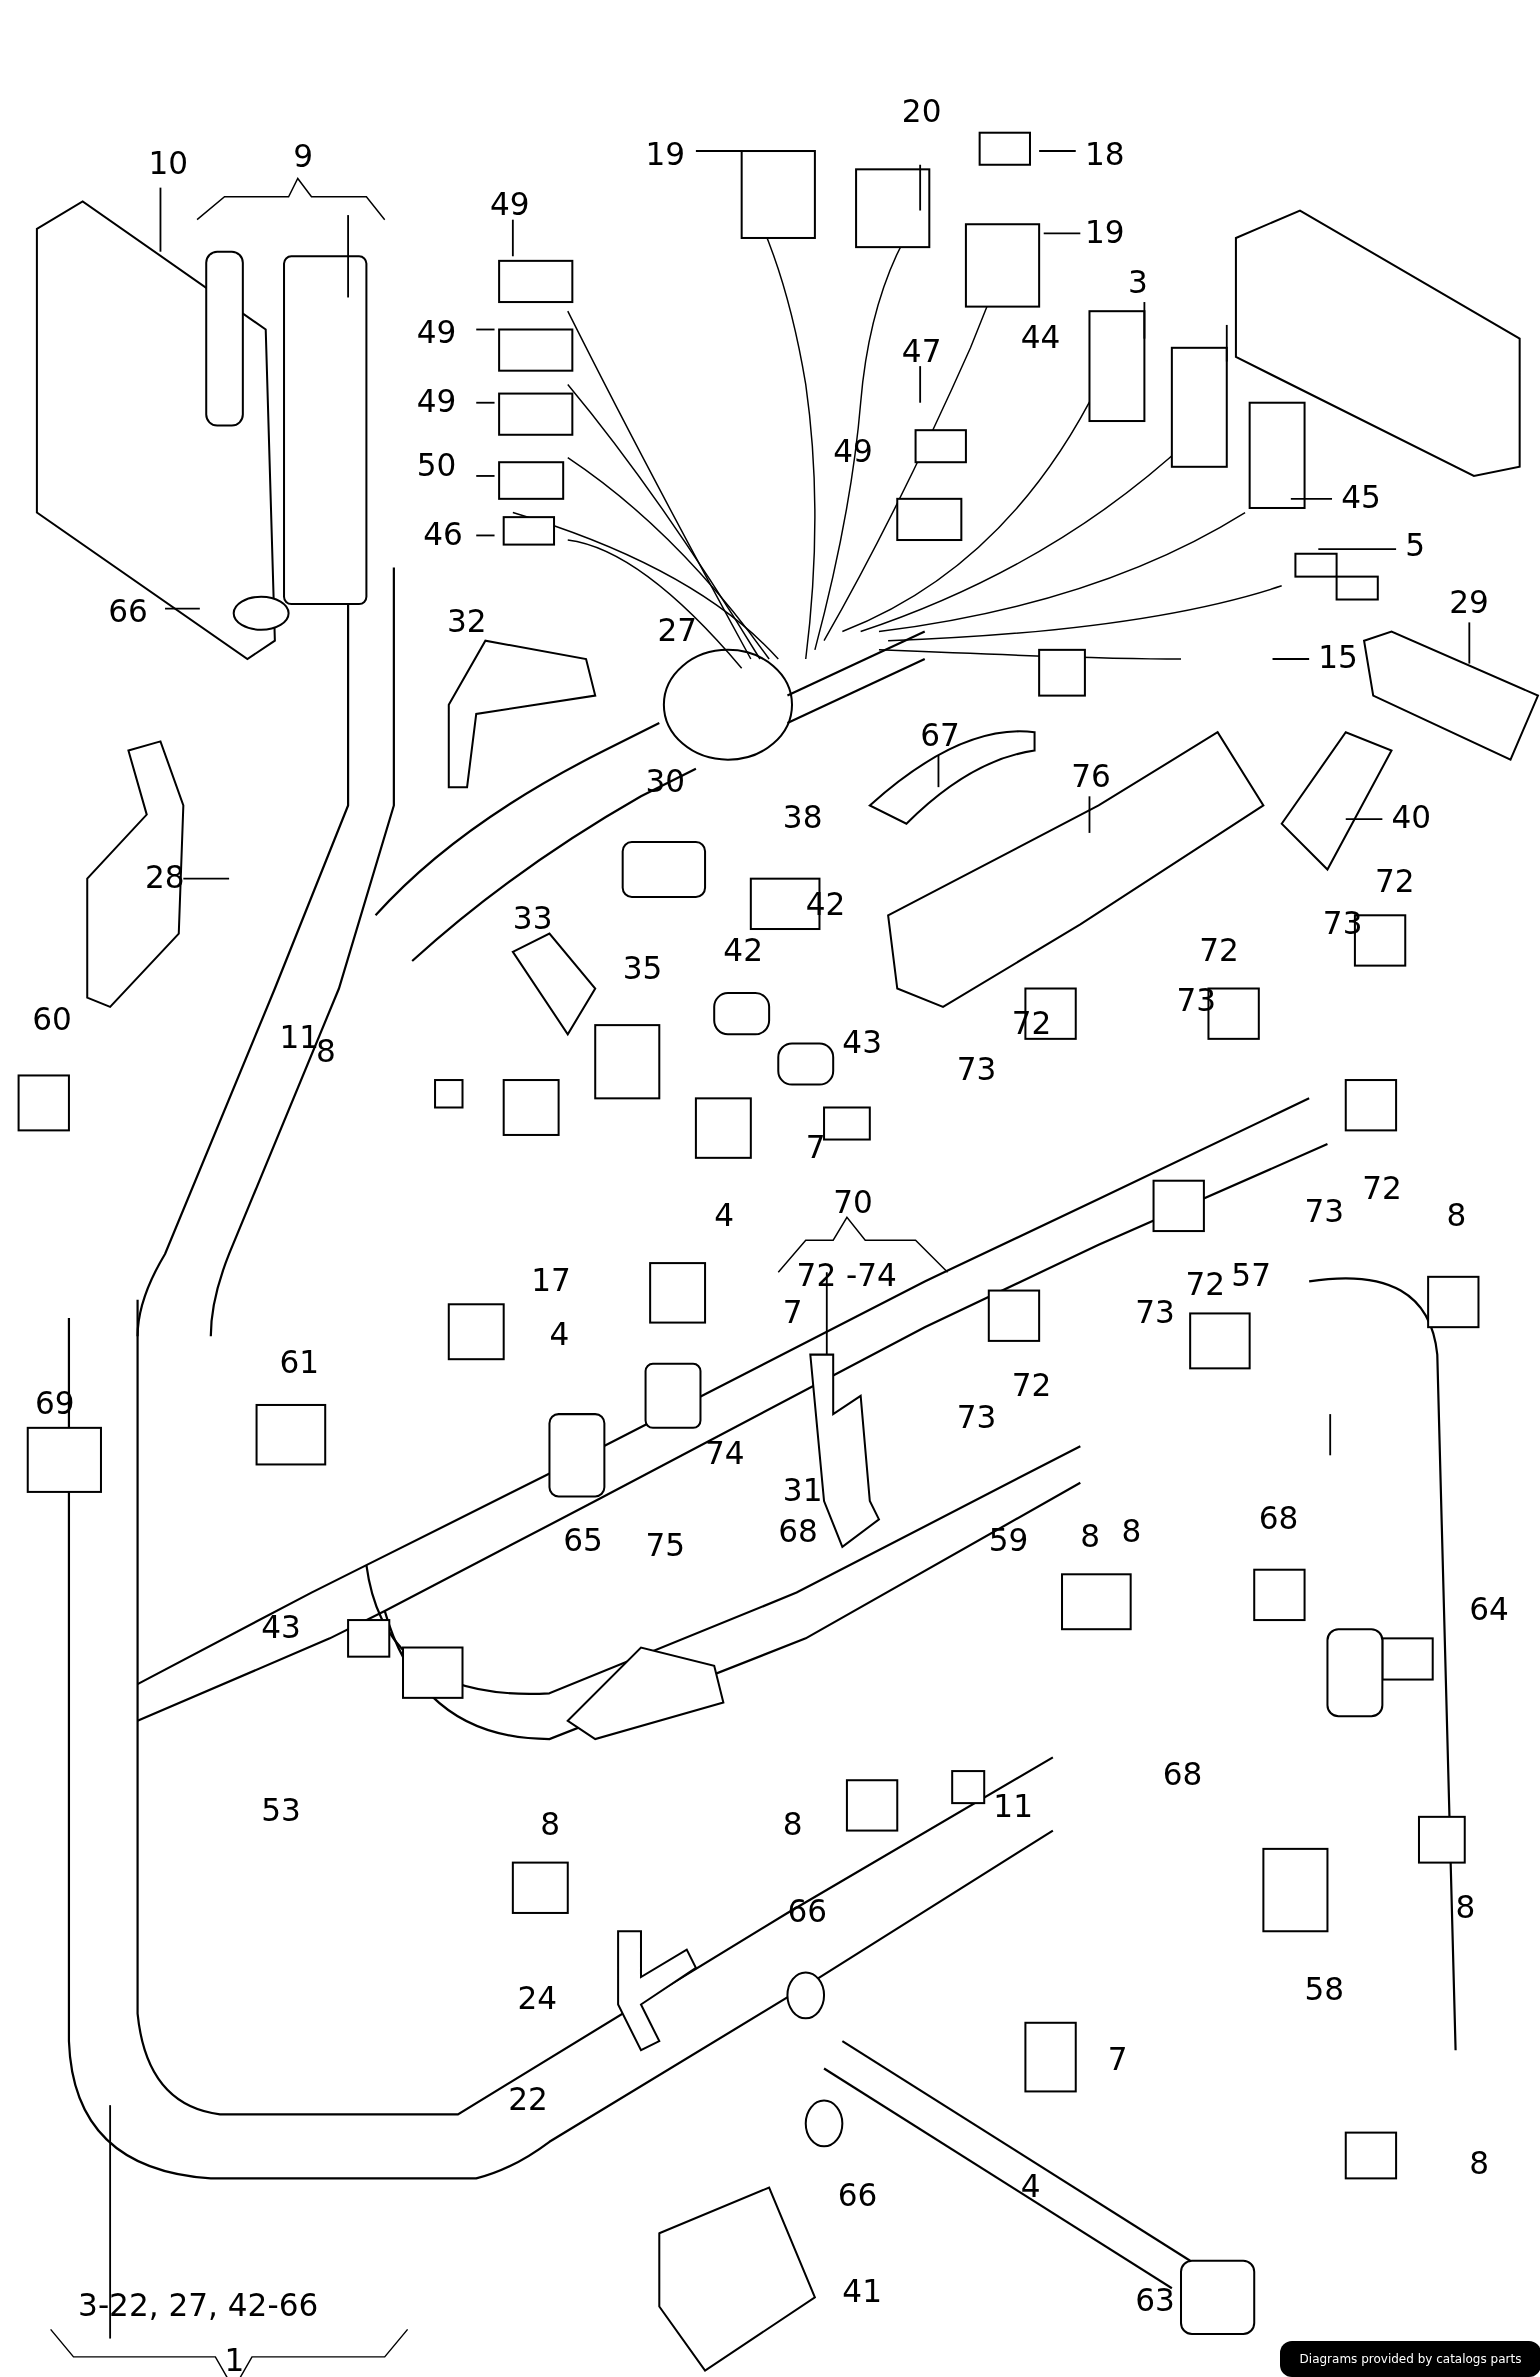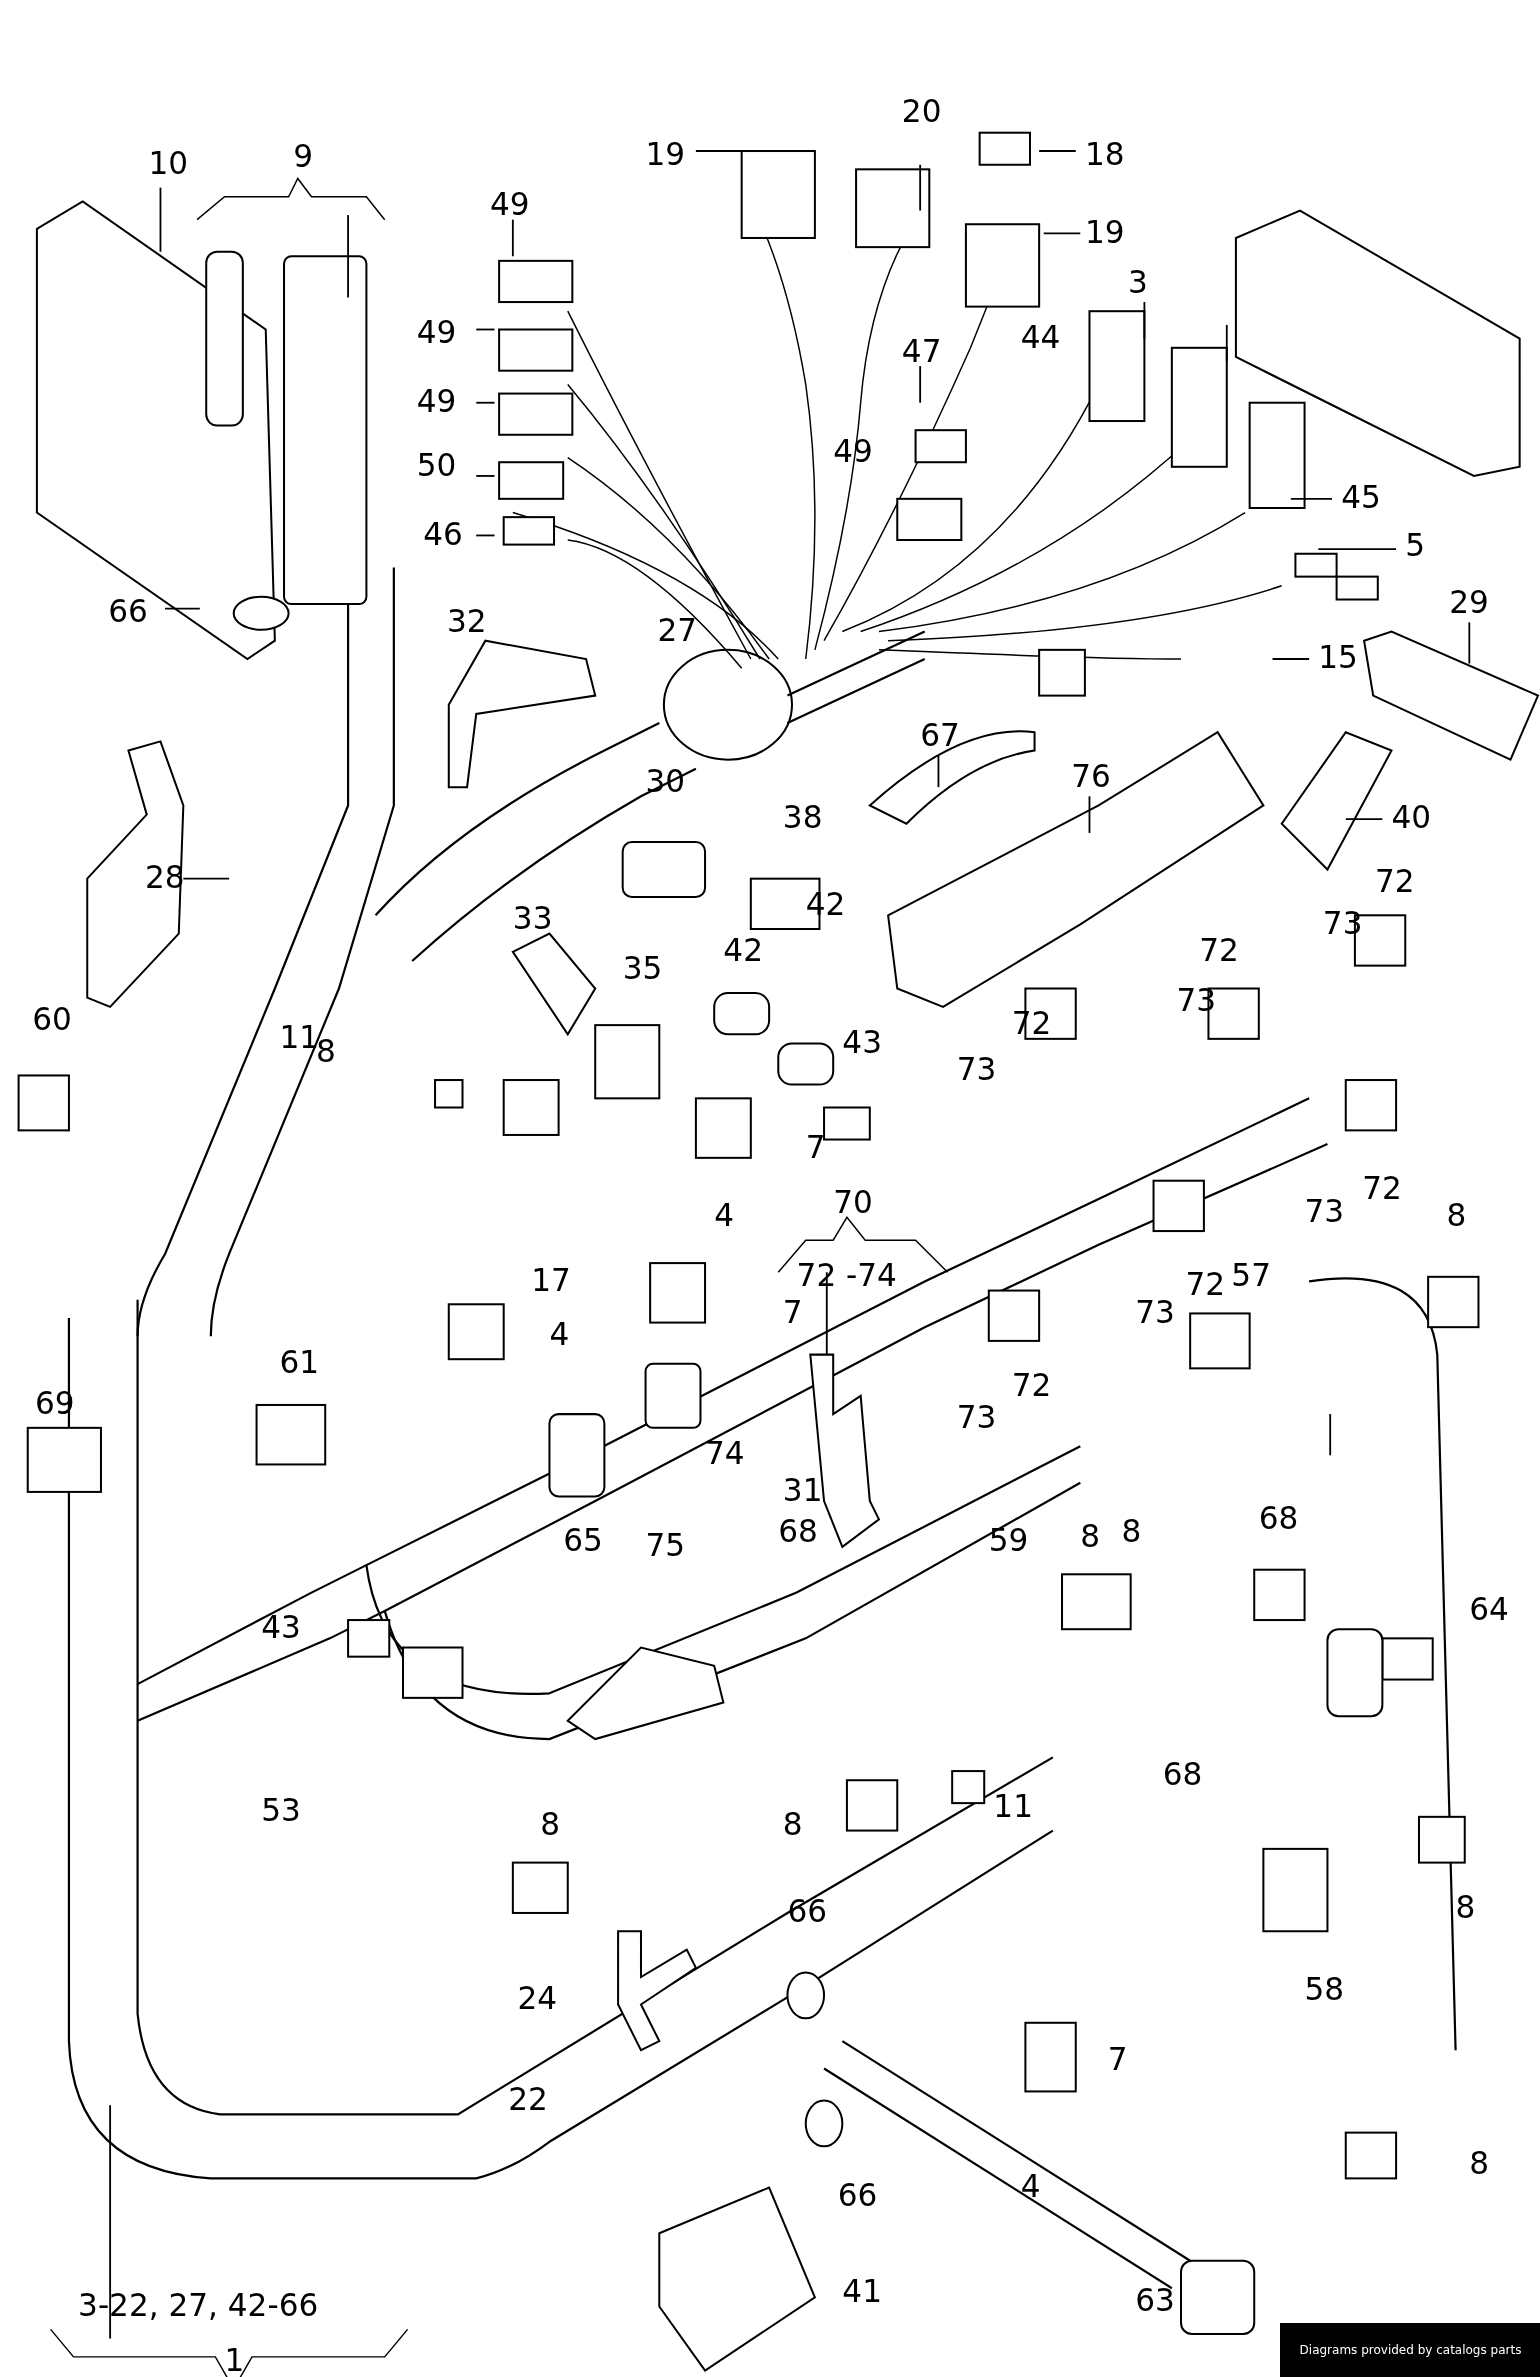--- a/index.html
+++ b/index.html
@@ -4,23 +4,23 @@
 <style>
   html, body { margin: 0; padding: 0; background: #ffffff; }
   body { width: 1541px; height: 2377px; position: relative; overflow: hidden;
          font-family: "DejaVu Sans", sans-serif; }
   #canvas { position: absolute; left: 0; top: 0; width: 1541px; height: 2377px; }
   .lbl { font-family: "DejaVu Sans", sans-serif; font-size: 34px; fill: #000; }
   .wire { fill: none; stroke: #000; stroke-width: 2.4; }
   .thin { fill: none; stroke: #000; stroke-width: 1.6; }
   .part { fill: #fff; stroke: #000; stroke-width: 2.2; }
   .lead { stroke: #000; stroke-width: 2; }
-  #watermark { position: absolute; right: 0; bottom: 0; width: 261px; height: 54px;
+  #watermark { position: absolute; right: 0; bottom: 0; width: 261px; height: 36px;
                background: #000; color: #fff; font-family: "DejaVu Sans", sans-serif;
-               font-size: 12px; display: flex; align-items: center; justify-content: center; }
+               font-size: 12px; display: flex; align-items: center; justify-content: center; border-radius: 12px; }
 </style>
 </head>
 <body>
 
 <svg id="canvas" viewBox="0 0 1683 2597" xmlns="http://www.w3.org/2000/svg">
 
   <g>
 
     <path class="wire" d="M75 1440 L75 2230 Q80 2370 230 2380 L520 2380 Q560 2370 600 2340 L880 2170 L1150 2000"></path>
     <path class="wire" d="M150 1420 L150 2200 Q160 2300 240 2310 L500 2310 L860 2090 L1150 1920"></path>

